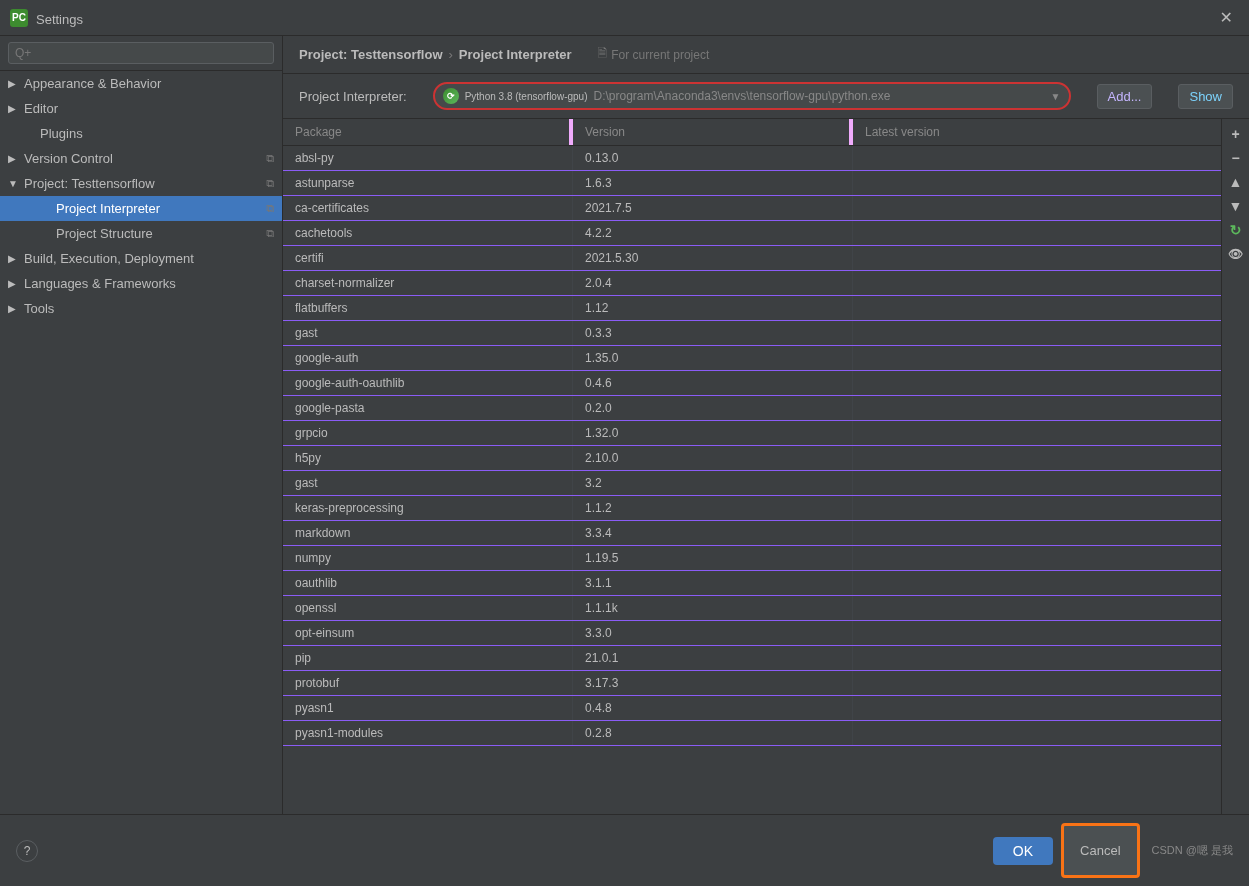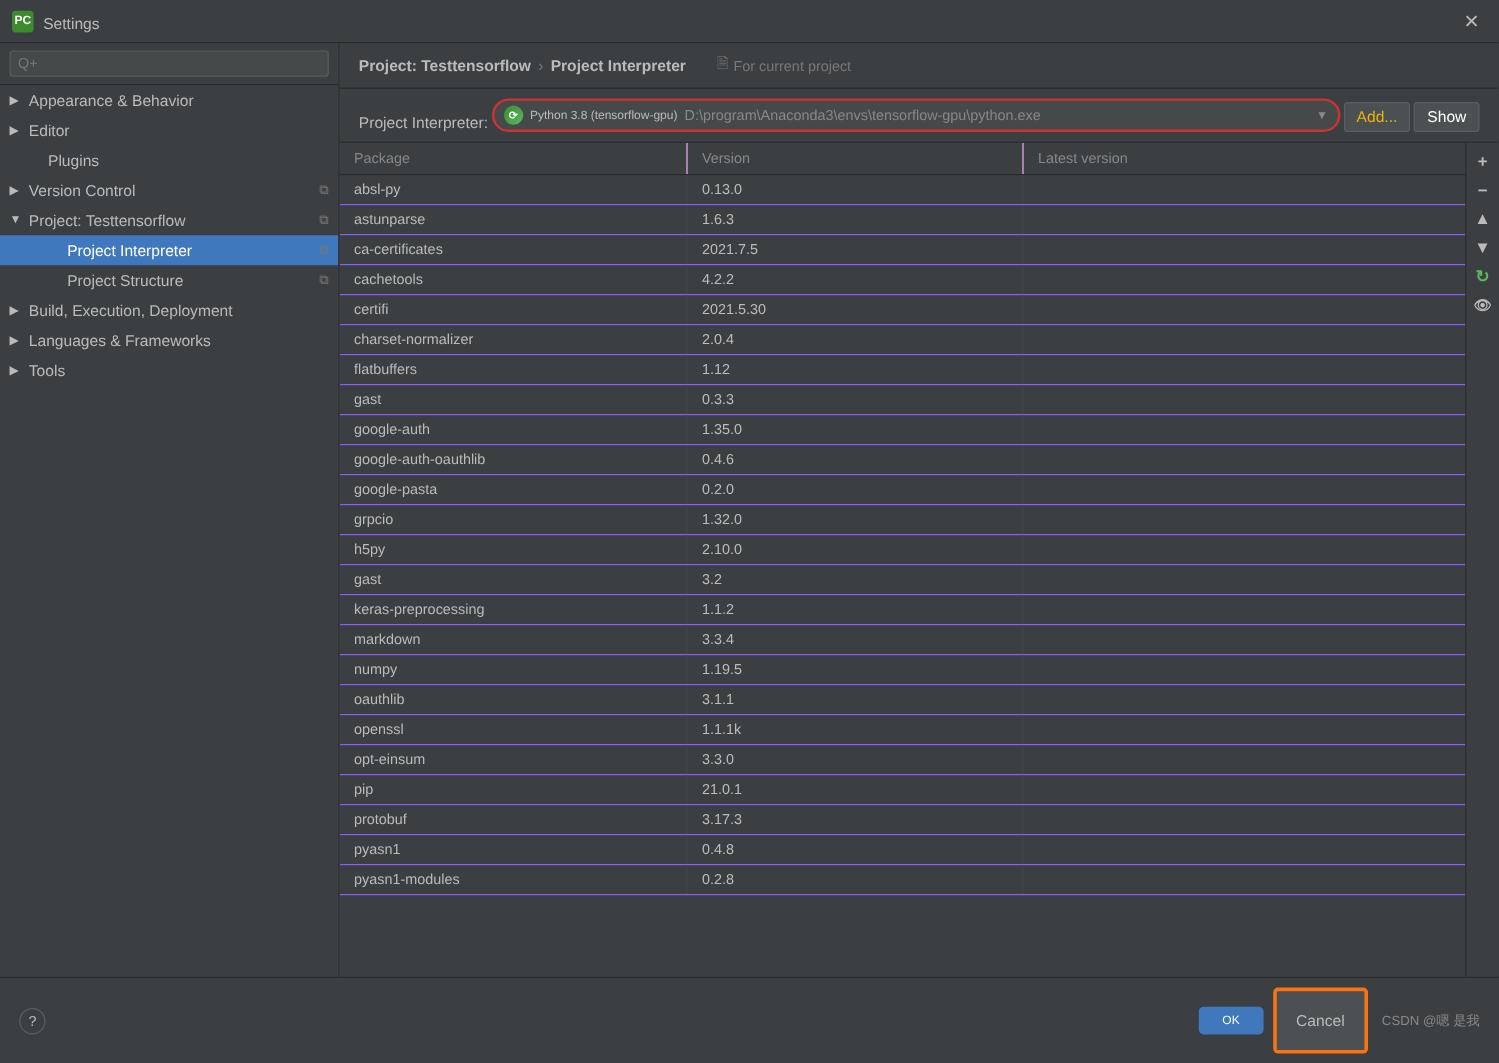--- a/index.html
+++ b/index.html
@@ -150,23 +150,23 @@
       color: #777;
       font-size: 12px;
       display: flex;
       align-items: center;
       gap: 4px;
     }
 
     
     .interpreter-row {
       display: flex;
-      align-items: flex-end;
+      align-items: center;
       padding: 8px 16px;
-      gap: 3px;
+      gap: 26px;
       border-bottom: 1px solid #2b2b2b;
       flex-shrink: 0;
     }
     .interpreter-label {
       color: #bbb;
       font-size: 13px;
       white-space: nowrap;
       flex-shrink: 0;
     }
     .interpreter-selector {
@@ -211,31 +211,31 @@
     }
     .interpreter-dropdown {
       margin-left: auto;
       color: #888;
       font-size: 10px;
     }
     .add-button {
       background: #4b5052;
       border: 1px solid #5a5e61;
       border-radius: 3px;
-      color: #eab308;
+      color: #c4b5fd;
       padding: 4px 10px;
       cursor: pointer;
       font-size: 13px;
       white-space: nowrap;
     }
     .show-button {
       background: #4b5052;
       border: 1px solid #5a5e61;
       border-radius: 3px;
-      color: #ffffff;
+      color: #7dd3fc;
       padding: 4px 10px;
       cursor: pointer;
       font-size: 13px;
     }
 
     
     .packages-area {
       flex: 1;
       display: flex;
       overflow: hidden;
@@ -253,21 +253,21 @@
       border-bottom: 1px solid #2b2b2b;
       position: sticky;
       top: 0;
       z-index: 1;
     }
     .table-header-cell {
       padding: 6px 12px;
       color: #888;
       font-size: 12px;
       text-align: left;
-      border-right: 1px solid #f0abfc;
+      border-right: 4px solid #f0abfc;
     }
     .table-header-cell:last-child { border-right: none; }
 
     .table-row {
       display: grid;
       grid-template-columns: 290px 280px 1fr;
       border-bottom: 1px solid #8b5cf6;
     }
     .table-cell {
       padding: 5px 12px;
@@ -314,21 +314,21 @@
       gap: 8px;
       flex-shrink: 0;
     }
     .btn-ok {
       background: #4078be;
       border: none;
       border-radius: 4px;
       color: white;
       padding: 6px 20px;
       cursor: pointer;
-      font-size: 10px;
+      font-size: 14px;
     }
     .btn-cancel {
       background: #4b5052;
       border: 3px solid #f97316;
       border-radius: 4px;
       color: #bbb;
       padding: 17px 16px;
       cursor: pointer;
       font-size: 13px;
     }

